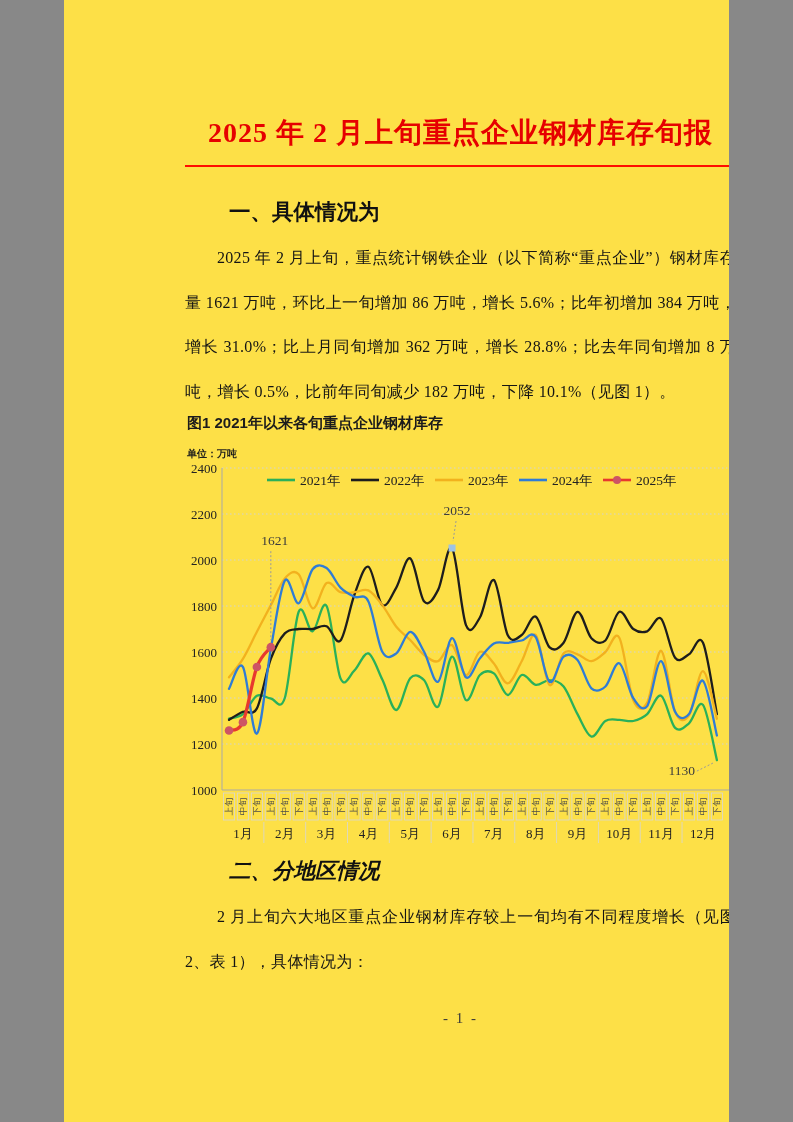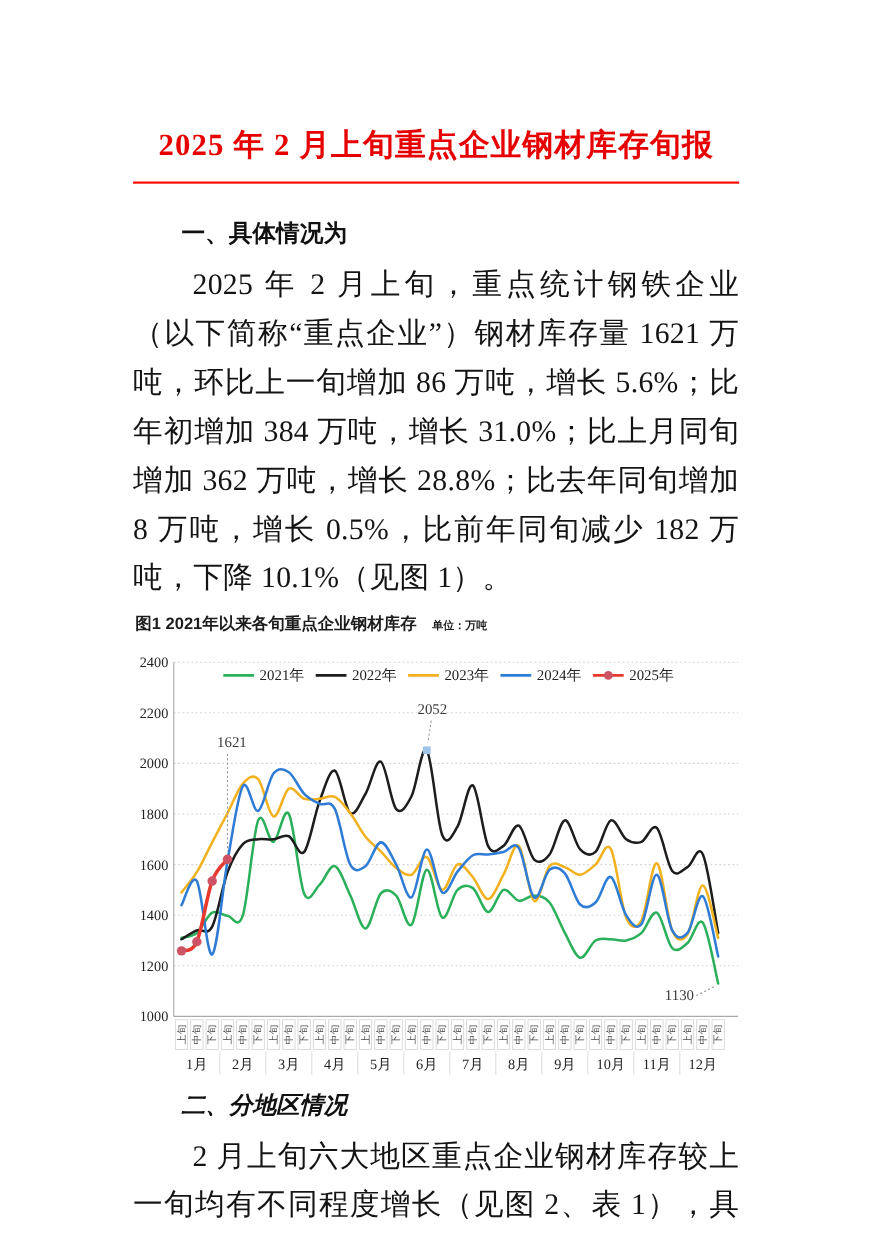--- a/index.html
+++ b/index.html
@@ -1,19 +1,19 @@
 <!DOCTYPE html>
 <html><head>
 <meta charset="utf-8">
 <style>
   html,body{margin:0;padding:0;background:#888;}
   .page{
     position:relative;
-    width:793px;height:1122px;
-    background:#ffffff;
+    width:665px;height:1122px;
+    background:#fde047;
     margin:0 auto;
     overflow:hidden;
     font-family:"Liberation Serif","DejaVu Serif",serif;
     color:#1a1a1a;
   }
   .content{margin:0 121px;width:551px;}
   .doc-title{
     margin:0;padding-top:110px;
     text-align:center;
     font-family:"Liberation Serif","DejaVu Serif",serif;
@@ -26,32 +26,33 @@
   .title-rule{height:2px;background:#ff0c00;margin-top:9px;}
   .sec-heading{
     margin:0;padding:0 0 0 44px;
     font-family:"Liberation Sans","DejaVu Sans",sans-serif;
     font-weight:bold;font-size:21.5px;line-height:30px;color:#111;
   }
   .sec-heading.s1{margin-top:30px;}
   .sec-heading.s2{margin-top:8px;font-style:italic;}
   .body-para{
     margin:9px 0 0 0;
-    font-size:27px;
+    font-size:16px;
     line-height:44.5px;
     text-align:justify;
     text-indent:2em;
     letter-spacing:0.3px;
     color:#141414;
   }
   .chart-block{margin-top:10px;margin-left:2px;width:562px;}
   .chart-title-row{
-    display:flex;align-items:baseline;gap:14px;
+    display:flex;justify-content:center;align-items:baseline;gap:14px;
     font-family:"Liberation Sans","DejaVu Sans",sans-serif;
     height:26px;
+    flex-direction:column;
   }
   .chart-title{font-weight:bold;font-size:15px;color:#1c1c1c;}
   .chart-unit{font-weight:bold;font-size:10px;color:#1c1c1c;}
   .chart-svg{display:block;}
   .page-number{
     margin-top:26px;
     text-align:center;
     font-size:15px;color:#3a3a3a;
     letter-spacing:2px;
   }

